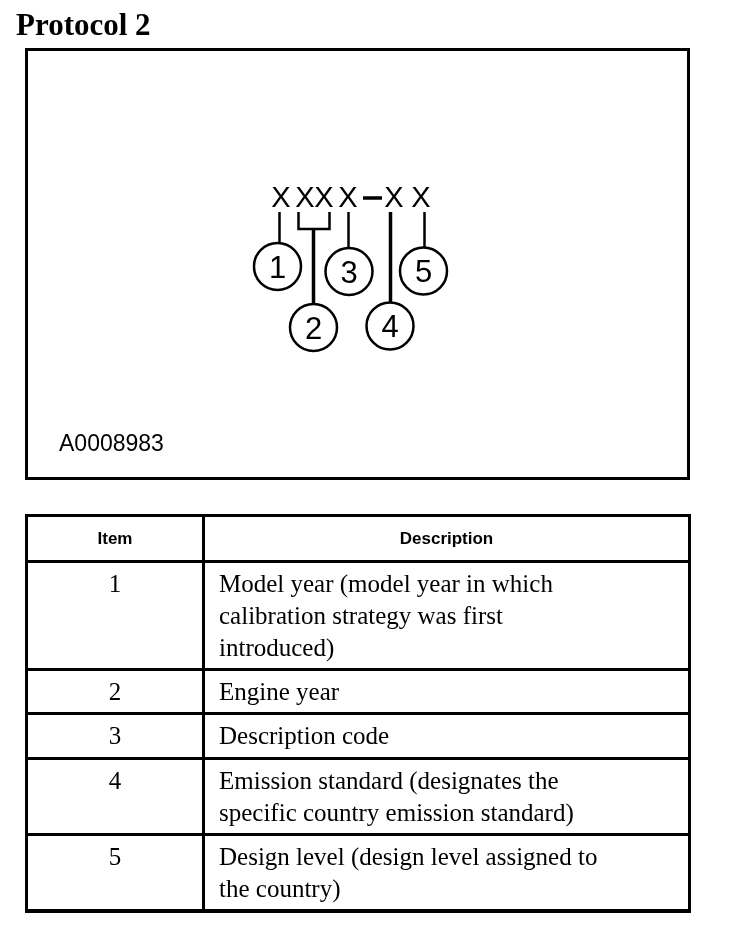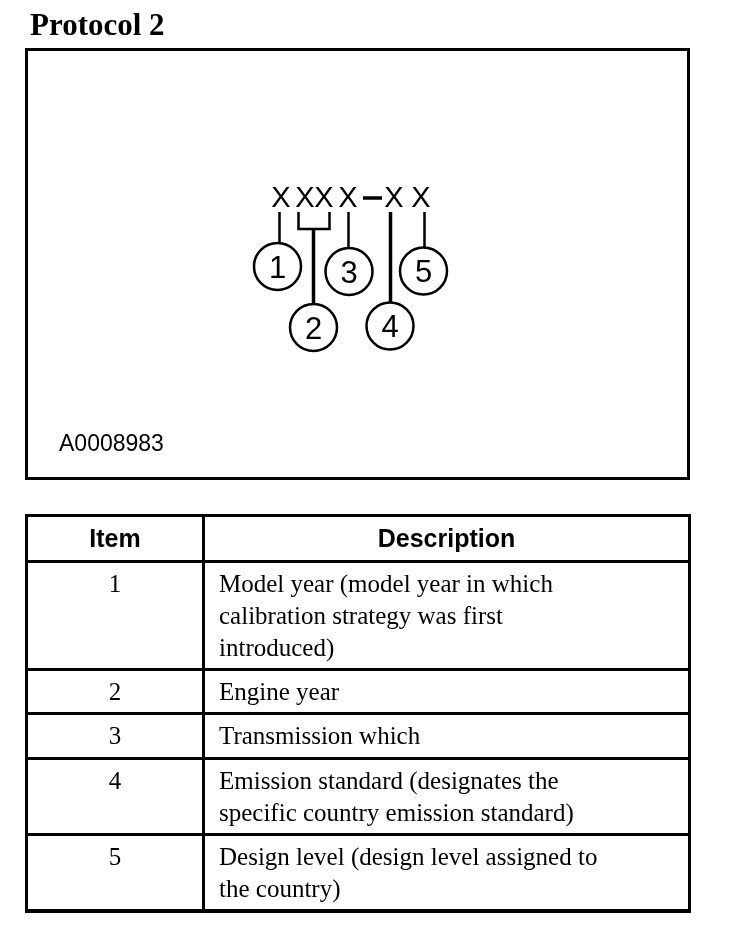--- a/index.html
+++ b/index.html
@@ -10,21 +10,21 @@
   .page {
     position: relative;
     width: 736px;
     height: 928px;
     background: #ffffff;
     color: #000000;
     overflow: hidden;
   }
   .page-title {
     position: absolute;
-    left: 30px;
+    left: 16px;
     top: 9px;
     margin: 0;
     font-family: "Liberation Serif", serif;
     font-weight: bold;
     font-size: 31px;
     line-height: 1;
     color: #000000;
   }
   .figure-box {
     position: absolute;
@@ -71,21 +71,21 @@
     box-sizing: border-box;
   }
   table.spec-table tr:last-child td {
     border-bottom-width: 4px;
   }
   col.col-item { width: 177px; }
   col.col-desc { width: 486px; }
   th.hdr {
     font-family: "Liberation Sans", sans-serif;
     font-weight: bold;
-    font-size: 25px;
+    font-size: 17px;
     text-align: center;
     vertical-align: middle;
     padding: 0;
   }
   tr.hdr-row   { height: 46px; }
   tr.row-1     { height: 105px; }
   tr.row-2     { height: 43px; }
   tr.row-3     { height: 45px; }
   tr.row-4     { height: 76px; }
   tr.row-5     { height: 73px; }
@@ -174,21 +174,21 @@
         <td class="cell-desc">Model year (model year in which
 calibration strategy was first
 introduced)</td>
       </tr>
       <tr class="row-2">
         <td class="cell-item">2</td>
         <td class="cell-desc">Engine year</td>
       </tr>
       <tr class="row-3">
         <td class="cell-item">3</td>
-        <td class="cell-desc">Transmission which</td>
+        <td class="cell-desc">Description code</td>
       </tr>
       <tr class="row-4">
         <td class="cell-item">4</td>
         <td class="cell-desc">Emission standard (designates the
 specific country emission standard)</td>
       </tr>
       <tr class="row-5">
         <td class="cell-item">5</td>
         <td class="cell-desc">Design level (design level assigned to
 the country)</td>

